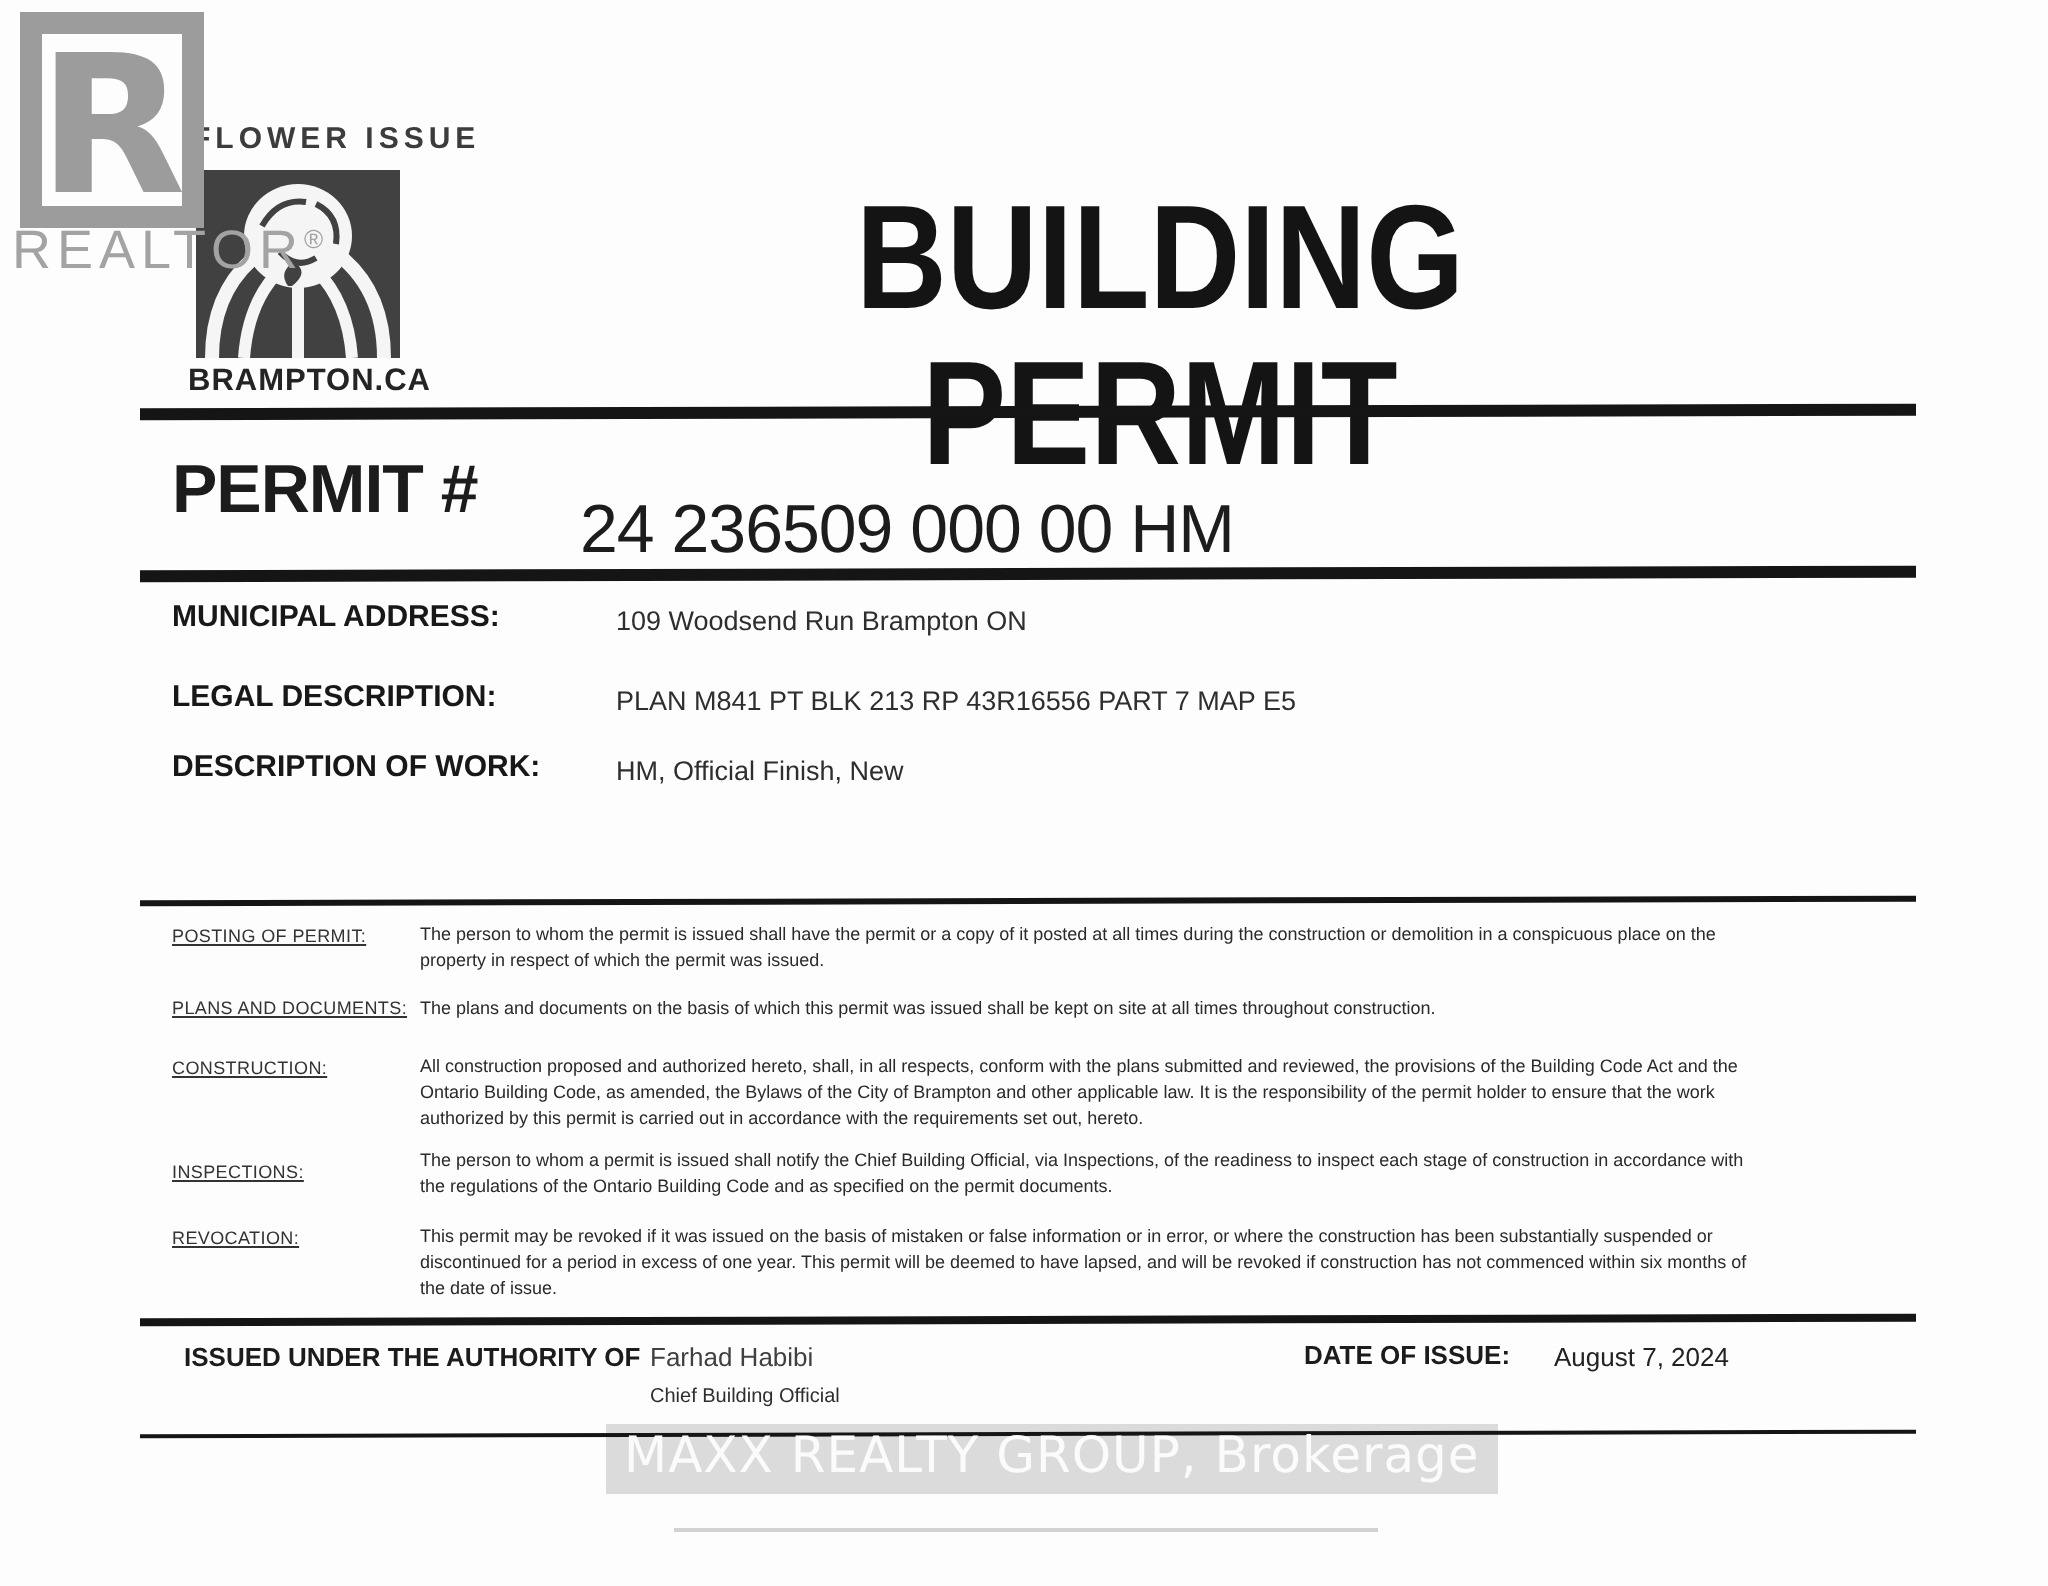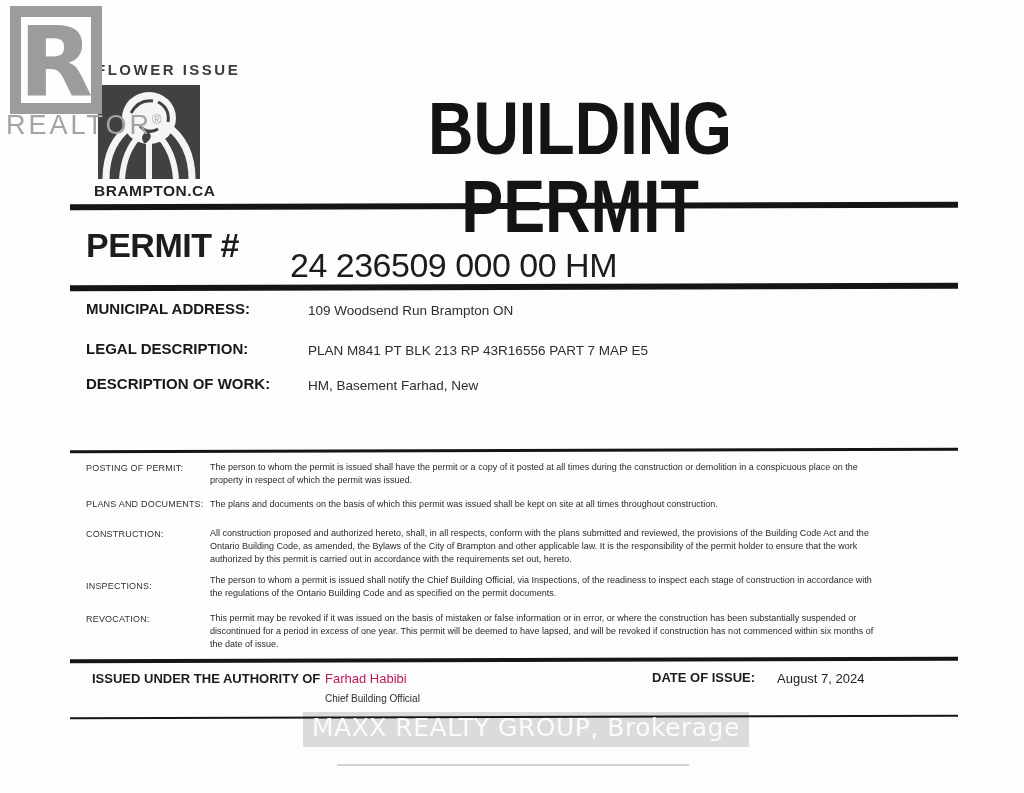--- a/index.html
+++ b/index.html
@@ -53,29 +53,29 @@
   
   .permit-label{position:absolute;left:86px;top:226px;font-size:34px;font-weight:700;letter-spacing:-0.5px;}
   .permit-number{position:absolute;left:290px;top:226px;font-size:34px;font-weight:400;letter-spacing:-0.5px;margin-top:20px;}
   
   .d-label{position:absolute;left:86px;font-size:15px;font-weight:700;color:#181818;}
   .d-value{position:absolute;left:308px;font-size:13.5px;color:#2e2e2e;line-height:18px;}
   .d-wrap{width:622px;}
   
   .c-label{
     position:absolute;left:86px;font-size:9px;letter-spacing:0.2px;
-    color:#333;font-weight:400;
+    color:#333;font-weight:400;text-decoration:underline;
   }
   .c-text{
     position:absolute;left:210px;width:668px;font-size:9px;line-height:13px;
     color:#2a2a2a;
   }
   
   .f-auth{position:absolute;left:78px;top:671px;font-size:13px;font-weight:700;margin-left:14px;}
-  .f-name{position:absolute;left:325px;top:671px;font-size:13px;color:#be185d;}
+  .f-name{position:absolute;left:325px;top:671px;font-size:13px;color:#404040;}
   .f-title{position:absolute;left:325px;top:693px;font-size:10px;color:#2e2e2e;}
   .f-datelabel{position:absolute;left:652px;top:670px;font-size:13px;font-weight:700;}
   .f-date{position:absolute;left:777px;top:671px;font-size:13px;color:#222;}
   
   .wm-band,.wm-text{
     position:absolute;left:303px;top:712px;white-space:nowrap;
     font-family:"DejaVu Sans",sans-serif;font-size:25px;letter-spacing:0.5px;
     padding:1px 9px 5px 9px;
   }
   .wm-band{background:#dbdbdb;color:transparent;z-index:5;}
@@ -120,21 +120,21 @@
 
   <div class="bar b2"></div>
 
   <div class="d-label" style="top:300px">MUNICIPAL ADDRESS:</div>
   <div class="d-value" style="top:302px">109 Woodsend Run Brampton ON</div>
 
   <div class="d-label" style="top:340px">LEGAL DESCRIPTION:</div>
   <div class="d-value" style="top:342px">PLAN M841 PT BLK 213 RP 43R16556 PART 7 MAP E5</div>
 
   <div class="d-label" style="top:375px">DESCRIPTION OF WORK:</div>
-  <div class="d-value" style="top:377px">HM, Basement Farhad, New</div>
+  <div class="d-value" style="top:377px">HM, Official Finish, New</div>
 
   <div class="bar b3"></div>
 
   <div>
     <div class="c-label" style="top:463px">POSTING OF PERMIT:</div>
     <div class="c-text" style="top:461px">The person to whom the permit is issued shall have the permit or a copy of it posted at all times during the construction or demolition in a conspicuous place on the property in respect of which the permit was issued.</div>
   </div>
   <div>
     <div class="c-label" style="top:499px">PLANS AND DOCUMENTS:</div>
     <div class="c-text" style="top:498px">The plans and documents on the basis of which this permit was issued shall be kept on site at all times throughout construction.</div>

